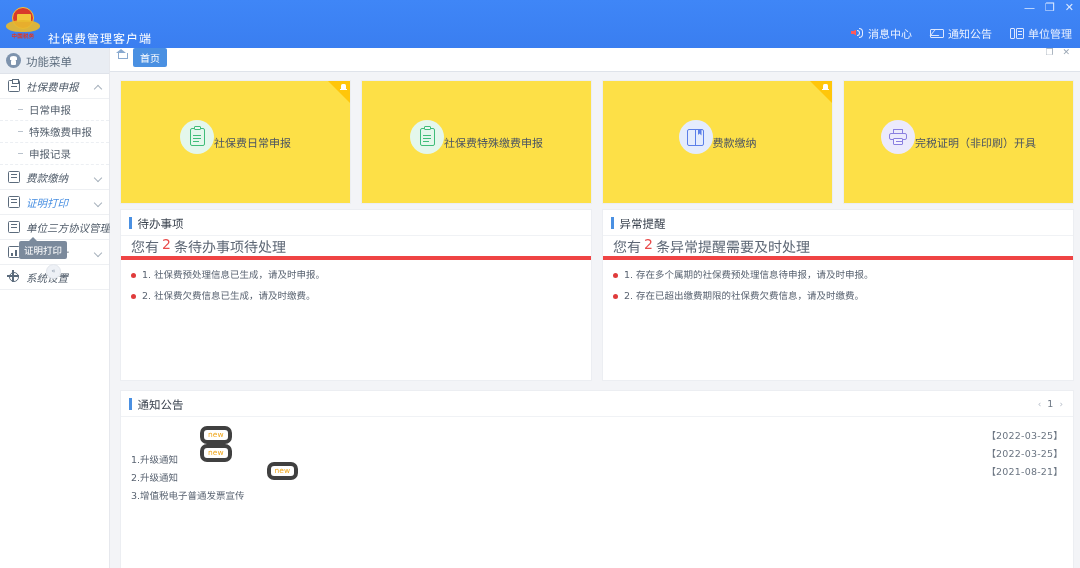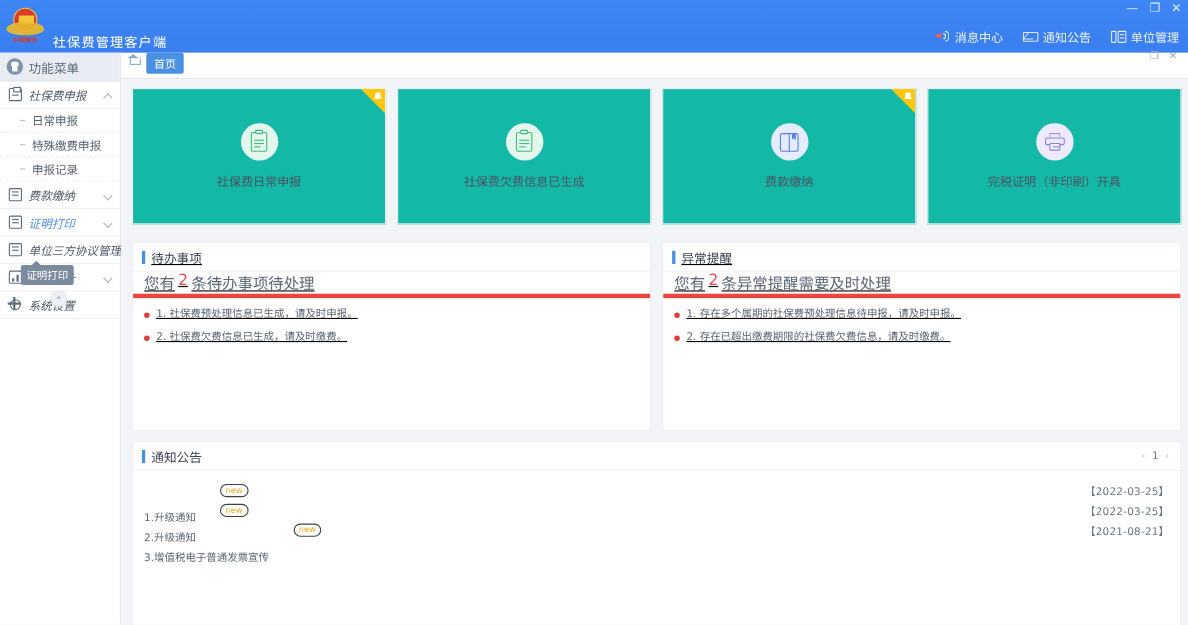--- a/index.html
+++ b/index.html
@@ -213,23 +213,23 @@
   .content {
     position: absolute; left: 110px; top: 72px; width: 970px; height: 496px;
     background: #f3f4f7; padding: 8px 6px 0 10px;
   }
 
   
   .cards {
     display: flex; gap: 10px; height: 124px;
   }
   .card {
-    position: relative; flex: 1 1 0; background: #14b8a6;
+    position: relative; flex: 1 1 0; background: #fde047;
     border: 1px solid #eceef2; overflow: hidden;
-    display: flex; flex-direction: column; align-items: center; justify-content: center;
+    display: flex; flex-direction: row; align-items: center; justify-content: center;
     cursor: pointer;
   }
   .corner {
     position: absolute; right: 0; top: 0; width: 0; height: 0;
     border-top: 22px solid #ffc60a; border-left: 22px solid transparent;
   }
   .corner-dot {
     position: absolute; right: 4px; top: 3px; width: 5px; height: 6px;
     background: #ffffff; border-radius: 1.5px 1.5px 0 0;
   }
@@ -257,21 +257,21 @@
   .gl-book .mark { position: absolute; left: 10.5px; top: 0px; width: 4px; height: 7px; background: #5b7fe8;
                    clip-path: polygon(0 0,100% 0,100% 100%,50% 72%,0 100%); }
   .gl-print { width: 18px; height: 16px; position: relative; }
   .gl-print .top { position: absolute; left: 4px; top: 0; width: 10px; height: 4px; border: 1.4px solid #8a7fe0; border-bottom: none; border-radius: 1px 1px 0 0;}
   .gl-print .body { position: absolute; left: 0; top: 4px; width: 18px; height: 7px; border: 1.4px solid #8a7fe0; border-radius: 2px; }
   .gl-print .tray { position: absolute; left: 4px; top: 9px; width: 10px; height: 7px; border: 1.4px solid #8a7fe0; border-radius: 1px; background: #f4f2fe; }
   .gl-print .tray:before { content:""; position:absolute; left:2px; top:2px; width:6px; height:1.2px; background:#8a7fe0; }
   .card-label { font-size: 11px; color: #4b5462; }
 
   
-  .mid-row { display: flex; gap: 10px; margin-top: 16px; height: 172px; text-decoration: underline; }
+  .mid-row { display: flex; gap: 10px; margin-top: 5px; height: 172px; }
   .panel {
     flex: 1 1 0; background: #ffffff; border: 1px solid #eceef2;
     display: flex; flex-direction: column;
   }
   .panel-head {
     height: 26px; display: flex; align-items: center; padding-left: 8px;
     border-bottom: 1px solid #f0f2f5;
   }
   .bar { width: 2.5px; height: 12px; background: #4a90e2; margin-right: 6px; }
   .panel-title { font-size: 11.5px; color: #3c4450; }
@@ -296,21 +296,21 @@
   }
   .pager { margin-left: auto; display: flex; align-items: center; gap: 6px; }
   .pg-arrow { font-size: 9px; color: #b4bcc7; cursor: pointer; }
   .pg-num { font-size: 9.5px; color: #6c7embed; color: #6c7784; cursor: pointer; }
   .notice-body { padding: 10px 10px 0 10px; }
   .n-row {
     display: flex; align-items: center; height: 15px; margin-bottom: 3px; cursor: pointer;
   }
   .n-title { font-size: 9.5px; color: #5a6472; white-space: nowrap; margin-top: 48px; }
   .new-badge {
-    margin-left: 22px; border: 1px solid #404040; color: #f0a81e;
+    margin-left: 22px; border: 4px solid #404040; color: #f0a81e;
     font-size: 7.5px; line-height: 8px; padding: 1px 4px; border-radius: 7px;
   }
   .n-date { margin-left: auto; font-size: 9.5px; color: #6b7582; letter-spacing: .2px; }
 </style>
 </head>
 <body>
 
 <div class="app">
 
   <div class="header">
@@ -456,21 +456,21 @@
       <div class="card">
         <div class="card-ico ci-green">
           <span class="gl-doc">
               <span class="frame"></span>
               <span class="clipTop"></span>
             <span class="ln ln1"></span>
               <span class="ln ln2"></span>
               <span class="ln ln3"></span>
             </span>
         </div>
-        <div class="card-label">社保费欠费信息已生成</div>
+        <div class="card-label">社保费特殊缴费申报</div>
       </div>
 
       <div class="card">
         <div class="corner"></div>
         <div class="corner-dot"></div>
         <div class="card-ico ci-blue">
           <span class="gl-book">
               <span class="bk"></span>
               <span class="spine"></span>
               <span class="mark"></span>

